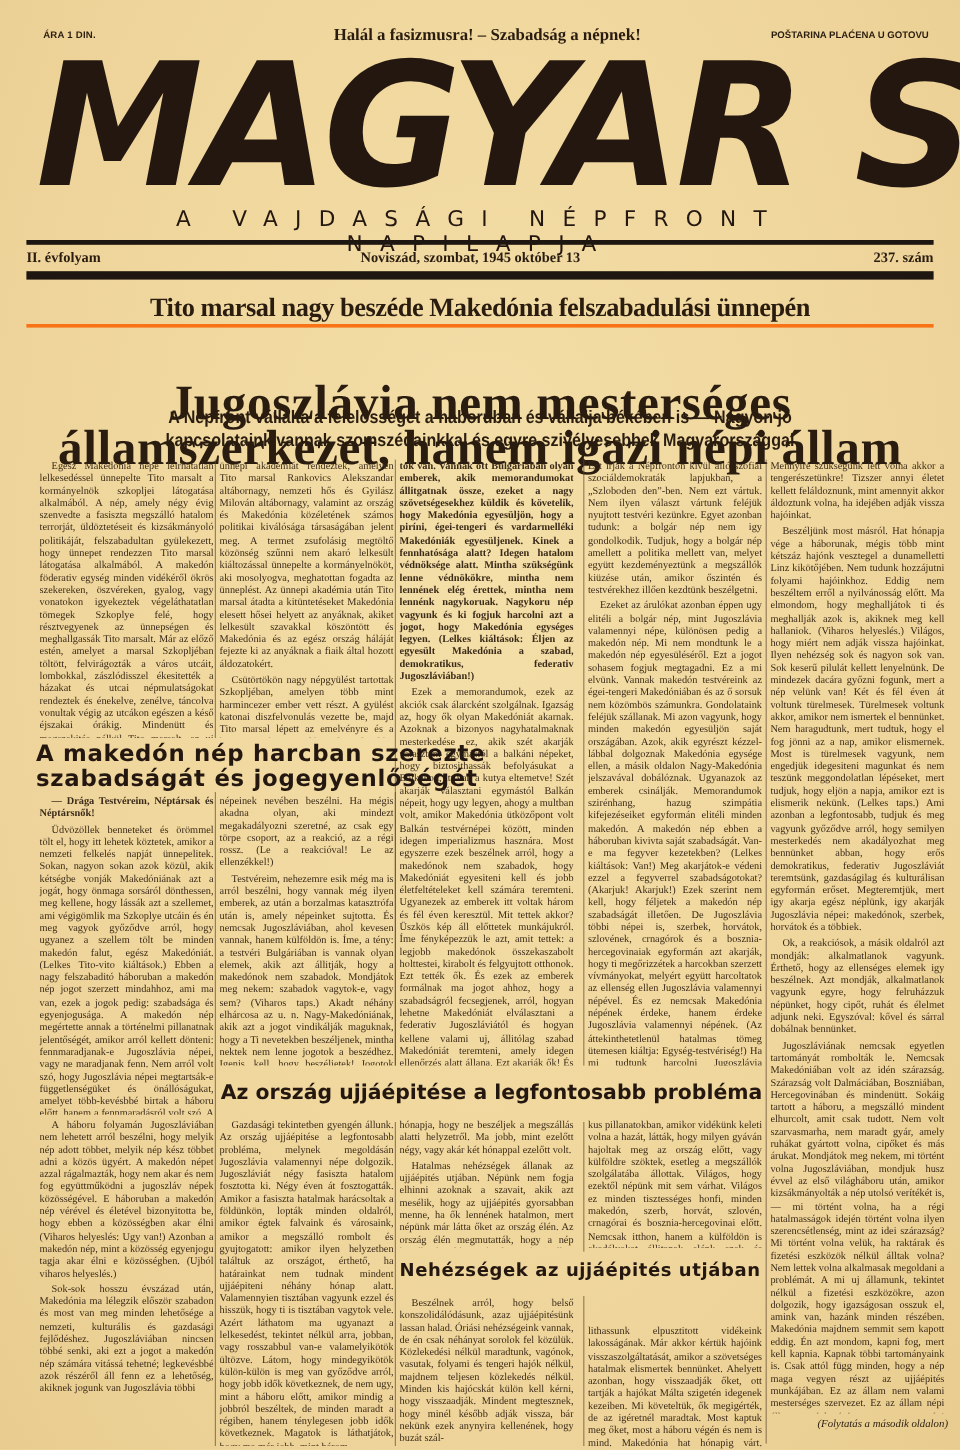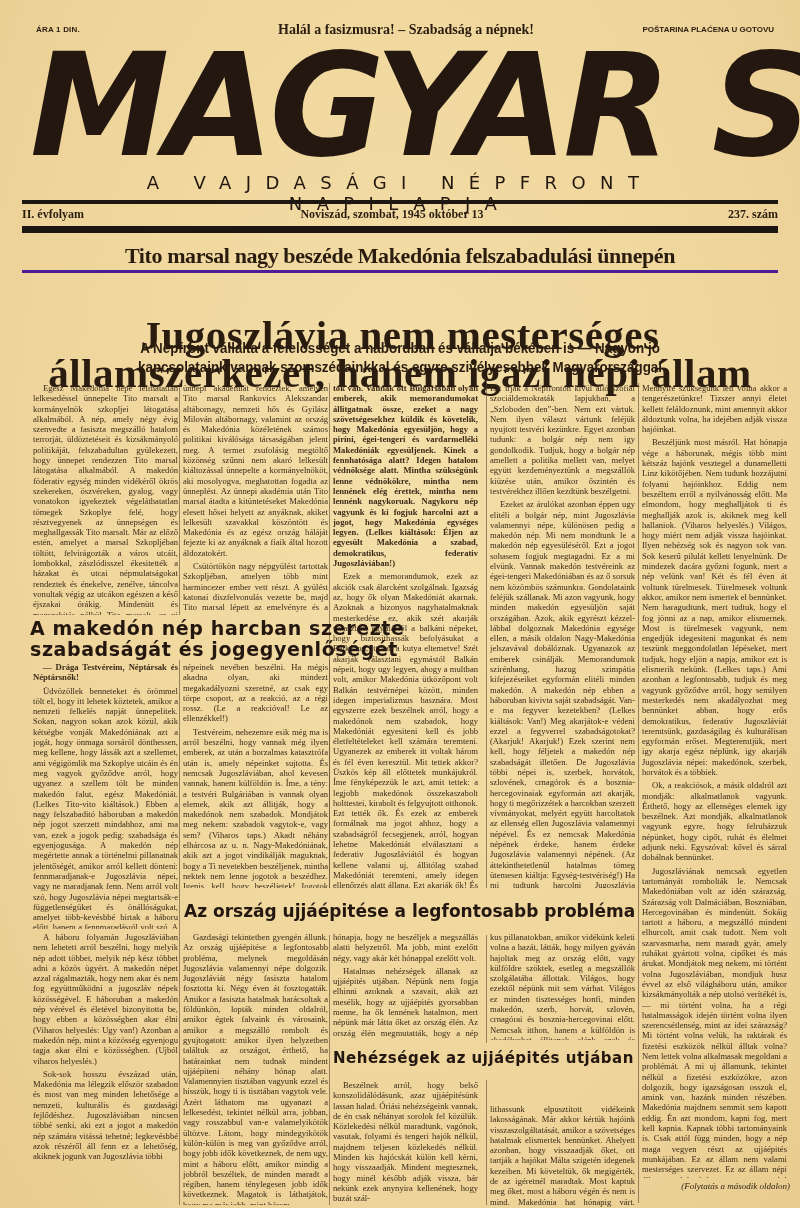--- a/index.html
+++ b/index.html
@@ -17,21 +17,21 @@
   .postage { position: absolute; right: 0; top: 3px; font-family: "Liberation Sans", sans-serif; font-weight: bold; font-size: 8px; }
   .masthead { position: absolute; top: 36px; left: 30px; width: 740px; height: 140px; font-family: "DejaVu Sans", sans-serif; font-weight: bold; font-style: italic; font-size: 140px; line-height: 140px; letter-spacing: -4px; color: #241710; text-align: center; transform: scaleY(1.02); white-space: nowrap; }
   .subtitle { position: absolute; top: 172px; left: 32px; right: 32px; text-align: center; font-family: "DejaVu Sans", sans-serif; font-size: 18px; letter-spacing: 14.4px; color: #241710; }
   .rule { position: absolute; left: 22px; right: 22px; background: #1e1610; }
   .r1 { top: 200px; height: 4px; }
   .r2 { top: 226px; height: 7px; }
   .infoline { position: absolute; top: 207px; left: 22px; right: 22px; height: 18px; font-family: "Liberation Serif", serif; font-weight: bold; font-size: 12px; }
   .infoline .vol { position: absolute; left: 0; }
   .infoline .date { position: absolute; left: 190px; width: 360px; text-align: center; }
   .infoline .issue { position: absolute; right: 0; }
-  .kicker { position: absolute; top: 243px; left: 22px; right: 22px; text-align: center; font-family: "Liberation Serif", serif; font-weight: bold; font-size: 22px; letter-spacing: -0.4px; border-bottom: 3px solid #4c1d95; padding-bottom: 1px; line-height: 26px; }
+  .kicker { position: absolute; top: 243px; left: 22px; right: 22px; text-align: center; font-family: "Liberation Serif", serif; font-weight: bold; font-size: 22px; letter-spacing: -0.4px; border-bottom: 3px solid #f97316; padding-bottom: 1px; line-height: 26px; }
   .headline { position: absolute; top: 270px; left: 18px; right: 18px; text-align: center; font-family: "Liberation Serif", serif; font-weight: bold; font-size: 41px; line-height: 38px; letter-spacing: 0.5px; margin-top: 46px; }
   .deck { position: absolute; top: 340px; left: 20px; right: 20px; text-align: center; font-family: "Liberation Sans", sans-serif; font-weight: bold; font-size: 13.4px; line-height: 17px; transform: scaleY(1.12); }
   .cols { position: absolute; left: 33px; width: 752px; font-size: 8.6px; line-height: 10.3px; text-align: justify; color: #3a2a18; }
   .col { position: absolute; width: 145px; overflow: hidden; }
   .col p { margin: 0 0 3px 0; text-indent: 10px; }
   .vsep { position: absolute; width: 1px; background: #5c4630; opacity: .6; }
   .subhead { position: absolute; font-family: "DejaVu Sans", sans-serif; font-weight: bold; text-align: center; color: #241710; white-space: nowrap; }
   .continue { position: absolute; top: 1181px; left: 655px; width: 135px; text-align: right; font-style: italic; font-size: 9px; }
 </style>
 </head>

